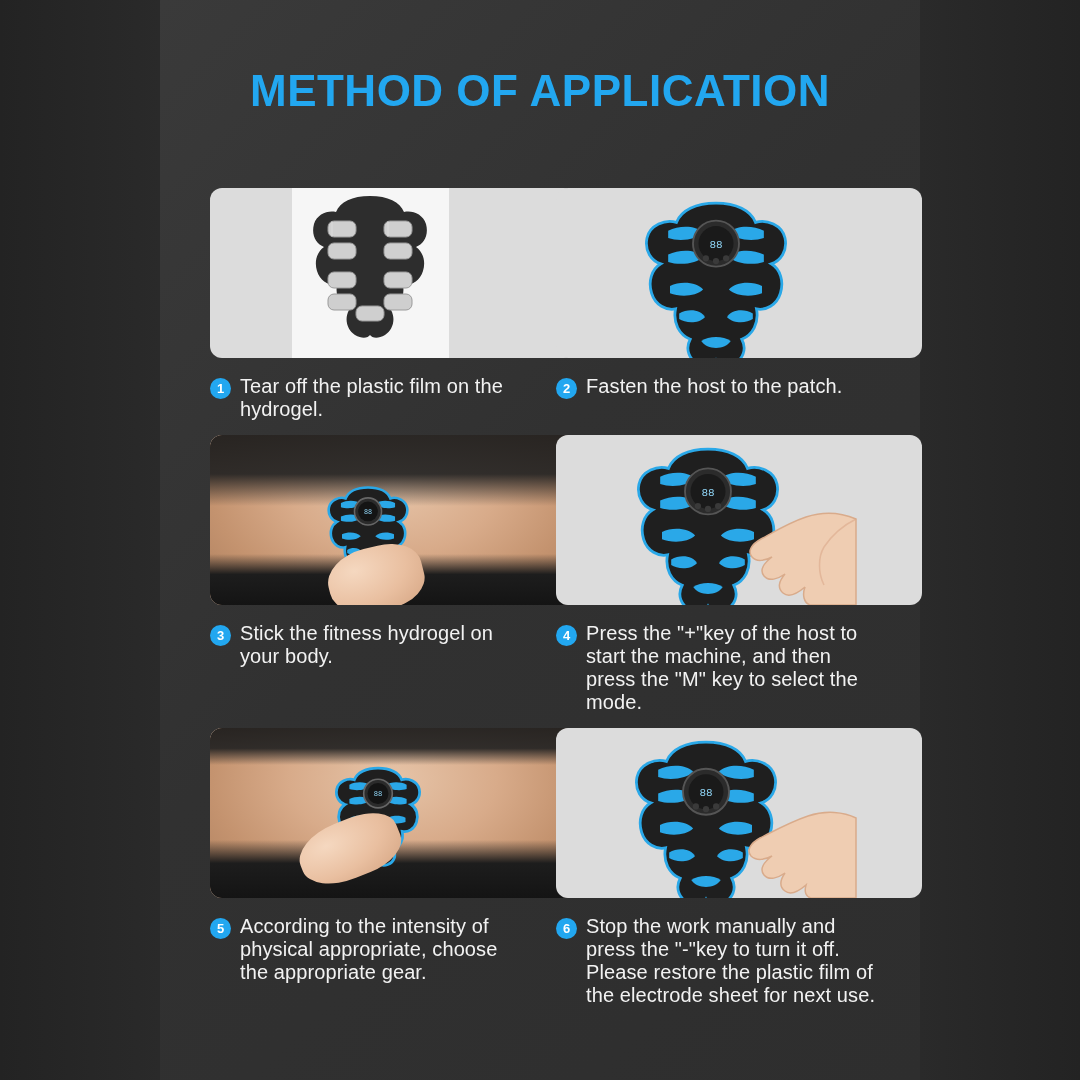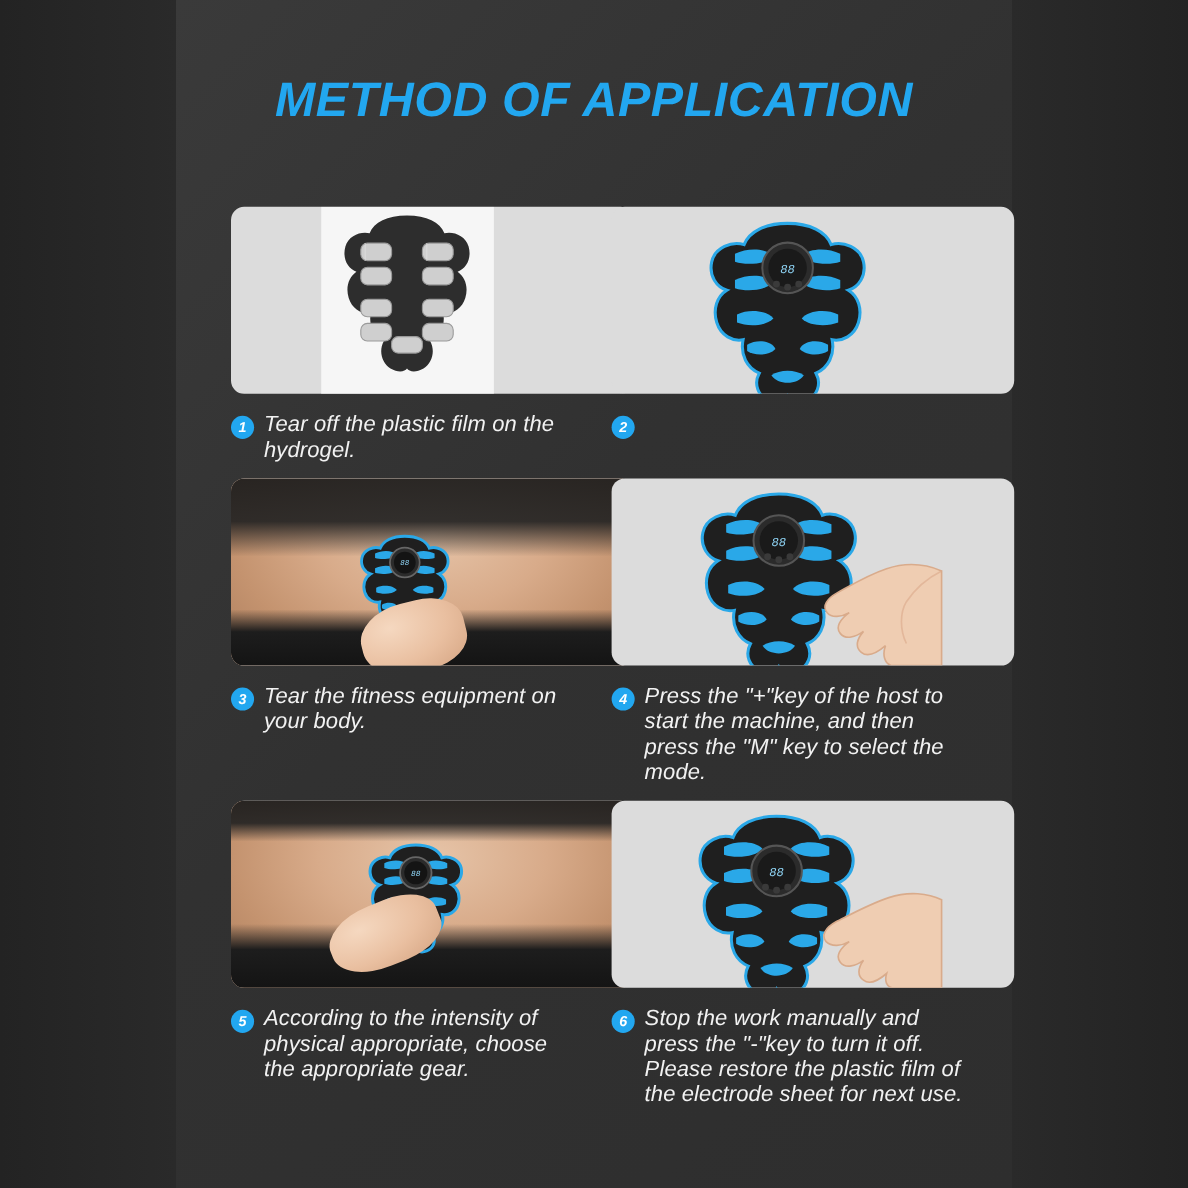--- a/index.html
+++ b/index.html
@@ -11,21 +11,20 @@
     width: 1080px;
     height: 1080px;
     font-family: "Liberation Sans", sans-serif;
     overflow: hidden;
   }
   #page {
     position: relative;
     width: 1080px;
     height: 1080px;
     background: #2e2e2e;
-    font-style: italic;
   }
   
   .rail {
     position: absolute;
     top: 0;
     height: 1080px;
     width: 160px;
     background: linear-gradient(90deg, #232323 0%, #2a2a2a 100%);
   }
   .rail.left { left: 0; }
@@ -211,20 +210,21 @@
                 <circle cx="0" cy="-32" r="19" fill="#1a1a1a"></circle>
                 <text x="0" y="-27" text-anchor="middle" font-family="Liberation Mono, monospace" font-size="12" fill="#8fd4f5">88</text>
                 <circle cx="-11" cy="-16" r="3.4" fill="#3a3a3a"></circle>
                 <circle cx="0" cy="-13" r="3.4" fill="#3a3a3a"></circle>
                 <circle cx="11" cy="-16" r="3.4" fill="#3a3a3a"></circle>
               </g>
             </svg>
           </div>
           <div class="caption">
             <div class="badge">2</div>
+            <div class="ctext">Fasten the host to the patch.</div>
           </div>
         </div>
       </div>
 
       <div class="row">
 
         <div class="cell">
           <div class="thumb">
             <div class="pad-wrap">
               <div class="skin"></div>
@@ -251,21 +251,21 @@
                   <circle cx="0" cy="-30" r="26" fill="#2b2b2b" stroke="#666" stroke-width="3"></circle>
                   <circle cx="0" cy="-30" r="19" fill="#141414"></circle>
                   <text x="0" y="-25" text-anchor="middle" font-family="Liberation Mono, monospace" font-size="13" fill="#8fd4f5">88</text>
                 </g>
               </svg>
               <div class="hand" style="left:118px;top:112px;width:96px;height:64px;transform:rotate(-14deg);"></div>
             </div>
           </div>
           <div class="caption">
             <div class="badge">3</div>
-            <div class="ctext">Tear the fitness equipment on your body.</div>
+            <div class="ctext">Stick the fitness hydrogel on your body.</div>
           </div>
         </div>
 
         <div class="cell">
           <div class="thumb">
             <svg viewBox="0 0 320 170" width="320" height="170">
               <g transform="translate(152,84) scale(0.92)">
                 <path d="M0 -76 C22 -76 38 -68 43 -55 C55 -59 72 -52 75 -38 C78 -24 70 -13 60 -10
                          C70 -4 74 9 70 22 C66 35 54 41 44 39 C47 54 40 67 28 72 C34 83 29 95 18 99
                          C8 103 2 99 0 95 C-2 99 -8 103 -18 99 C-29 95 -34 83 -28 72 C-40 67 -47 54 -44 39

